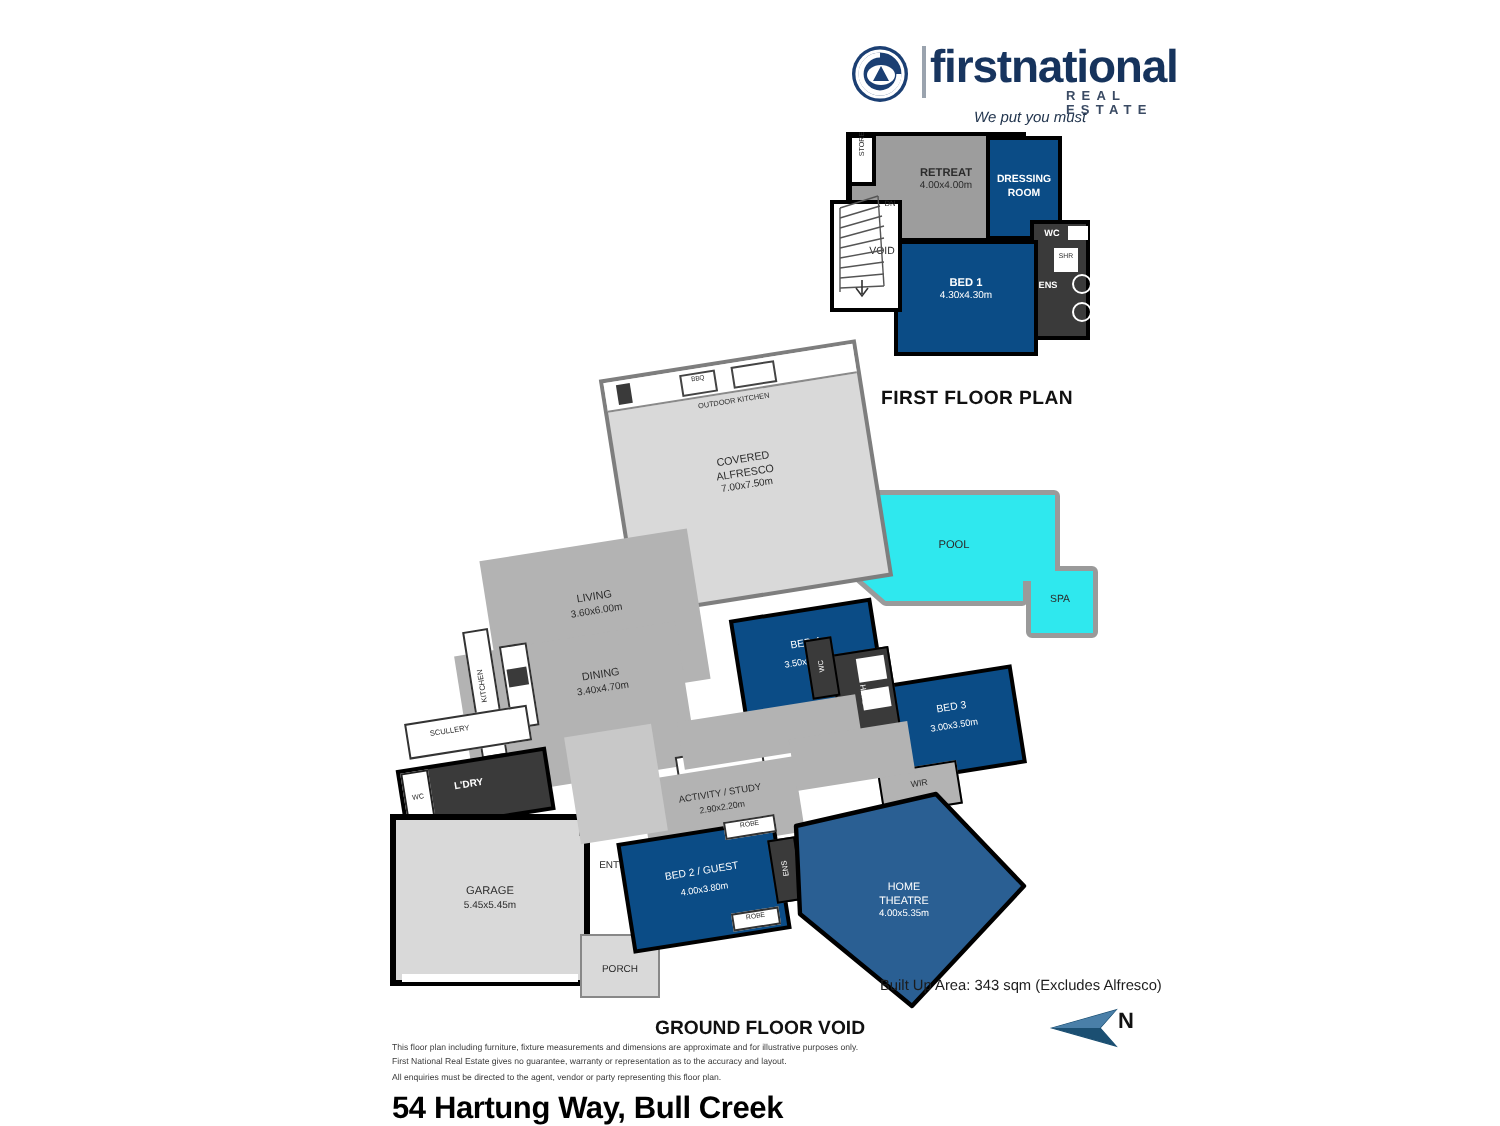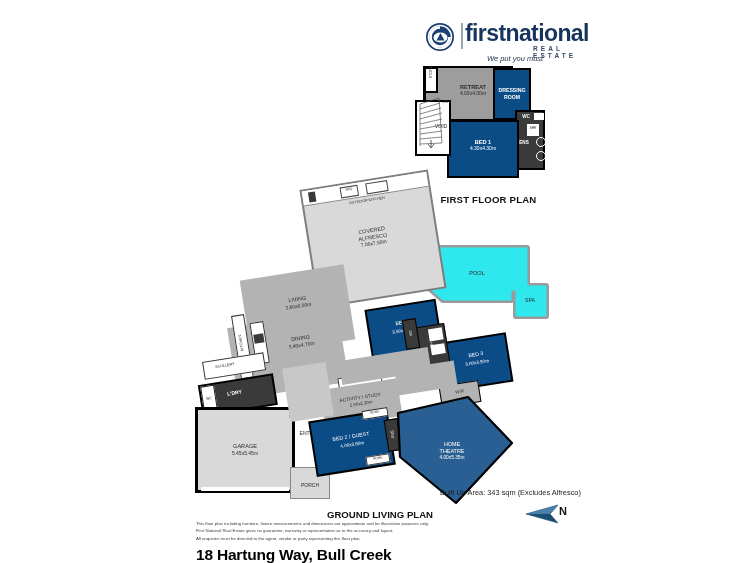--- a/index.html
+++ b/index.html
@@ -282,34 +282,34 @@
       </svg>
       <div class="lbl t-white" style="left:22px;top:50px;width:72px;font-size:5.4px;line-height:1.25;">HOME
 THEATRE</div>
       <div class="lbl t-white" style="left:22px;top:64px;width:72px;font-size:4.8px;">4.00x5.35m</div>
     </div>
 
     <div style="position:absolute;left:150px;top:175px;width:90px;height:24px;transform:rotate(-9deg);background:#b3b3b3;"></div>
     <div style="position:absolute;left:206px;top:186px;width:60px;height:26px;transform:rotate(-9deg);background:#b3b3b3;"></div>
     <div style="position:absolute;left:96px;top:186px;width:44px;height:54px;transform:rotate(-9deg);background:#c8c8c8;"></div>
 
-    <div class="plan-title" style="left:110px;top:330px;width:160px;text-align:center;font-size:9.6px;">GROUND LIVING PLAN</div>
+    <div class="plan-title" style="left:110px;top:330px;width:160px;text-align:center;font-size:9.6px;">GROUND FLOOR VOID</div>
   </div>
 
   <div class="built">Built Up Area: 343 sqm (Excludes Alfresco)</div>
 
   <div class="compass">
     <svg width="46" height="24" viewBox="0 0 46 24">
       <path d="M2 12 L34 3 L26 12 L34 21 Z" fill="#1b4f72" stroke="#1b4f72" stroke-width="0.6"></path>
       <path d="M2 12 L34 3 L26 12 Z" fill="#4a7fa8"></path>
     </svg>
     <div class="compass-n">N</div>
   </div>
 
   <div class="disclaimer">
     <div>This floor plan including furniture, fixture measurements and dimensions are approximate and for illustrative purposes only.</div>
     <div>First National Real Estate gives no guarantee, warranty or representation as to the accuracy and layout.</div>
     <div>All enquiries must be directed to the agent, vendor or party representing this floor plan.</div>
   </div>
 
-  <div class="address">18 Hartung Way, Bull Creek</div>
+  <div class="address">54 Hartung Way, Bull Creek</div>
 
 </div>
 
 </body></html>

